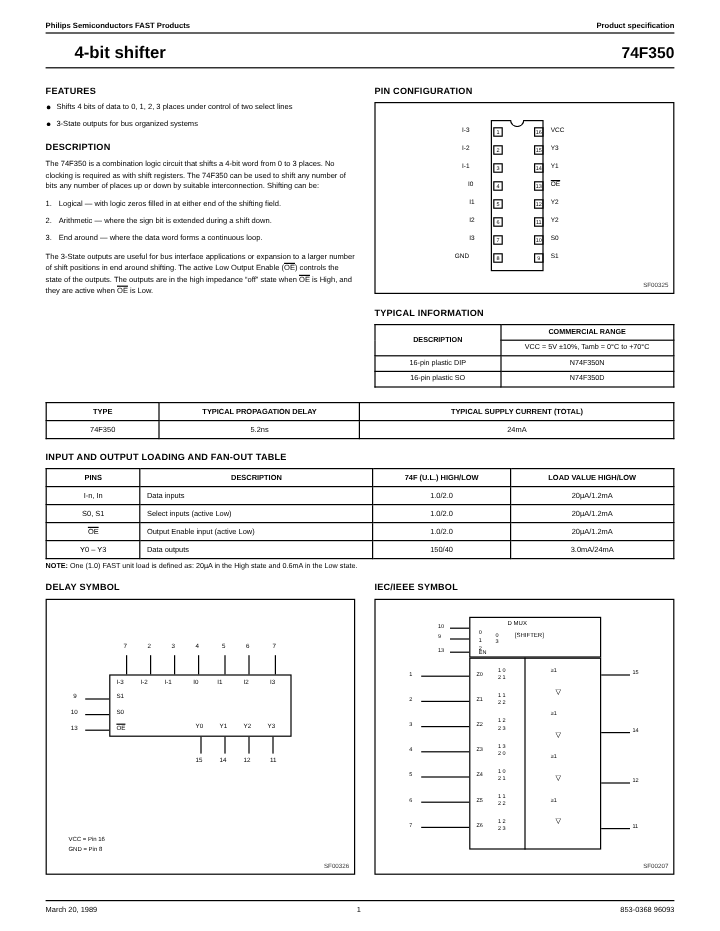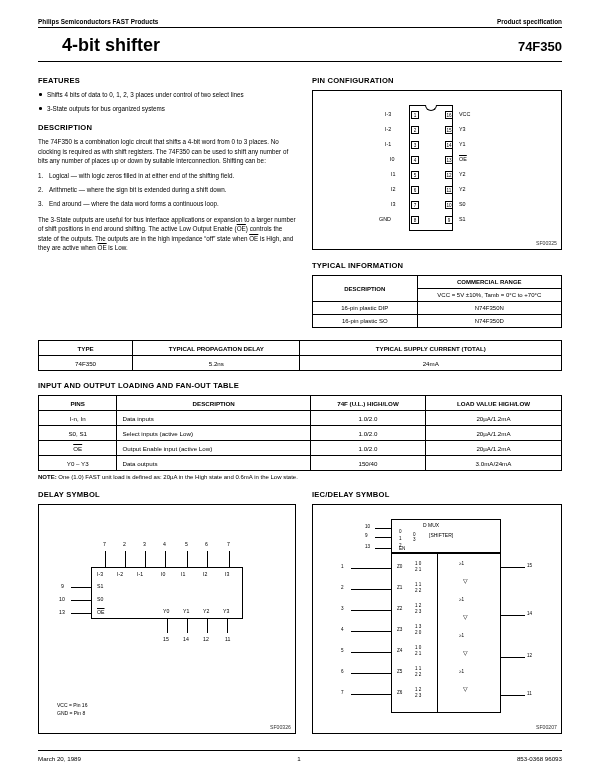--- a/index.html
+++ b/index.html
@@ -34,21 +34,21 @@
   }
   .title-row {
     display: flex;
     justify-content: space-between;
     align-items: baseline;
     padding-top: 7px;
     padding-bottom: 5px;
     border-bottom: 1.6px solid #000;
   }
   .doc-title {
-    font-size: 18px;
+    font-size: 14px;
     font-weight: bold;
     padding-left: 24px;
   }
   .doc-partno {
     font-size: 13px;
     font-weight: bold;
   }
   
   .cols {
     display: flex;
@@ -472,21 +472,21 @@
         <div class="vccnote">
           <div>VCC = Pin 16</div>
           <div>GND = Pin 8</div>
         </div>
 
         <span class="fignum">SF00326</span>
       </div>
     </div>
 
     <div>
-      <h2 class="sec">IEC/DELAY SYMBOL</h2>
+      <h2 class="sec">IEC/IEEE SYMBOL</h2>
       <div class="boxframe iecbox">
 
         <div class="iec-top"></div>
         <div class="iec-main"></div>
         <div class="iec-inner"></div>
 
         <div class="tiny" style="left:110px; top:17px; font-size:5px;">D MUX</div>
         <div class="tiny" style="left:86px; top:24px;">0</div>
         <div class="tiny" style="left:86px; top:31px;">1</div>
         <div class="tiny" style="left:86px; top:38px;">2</div>

